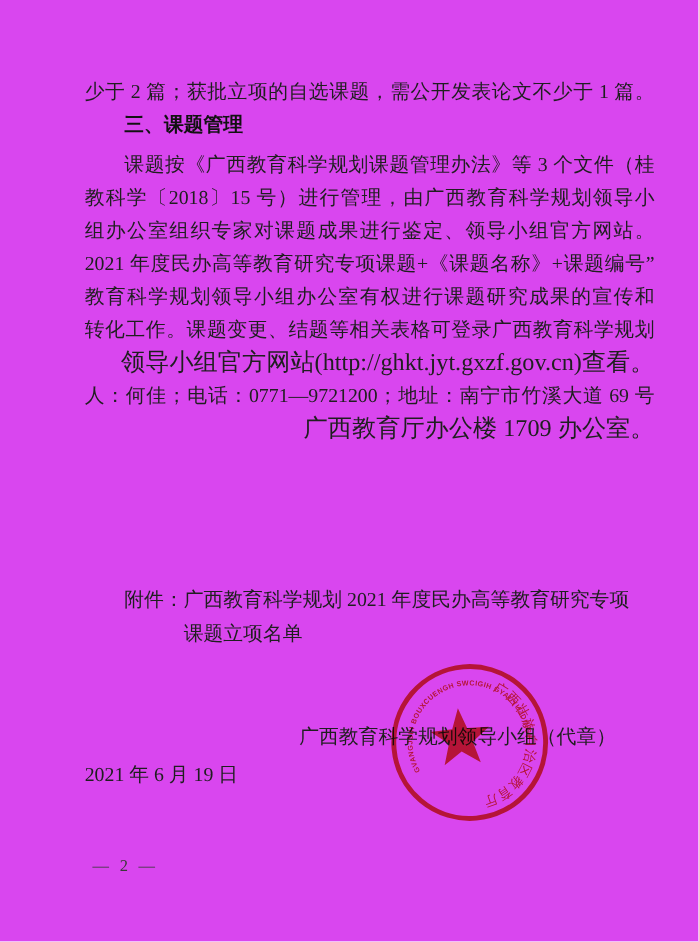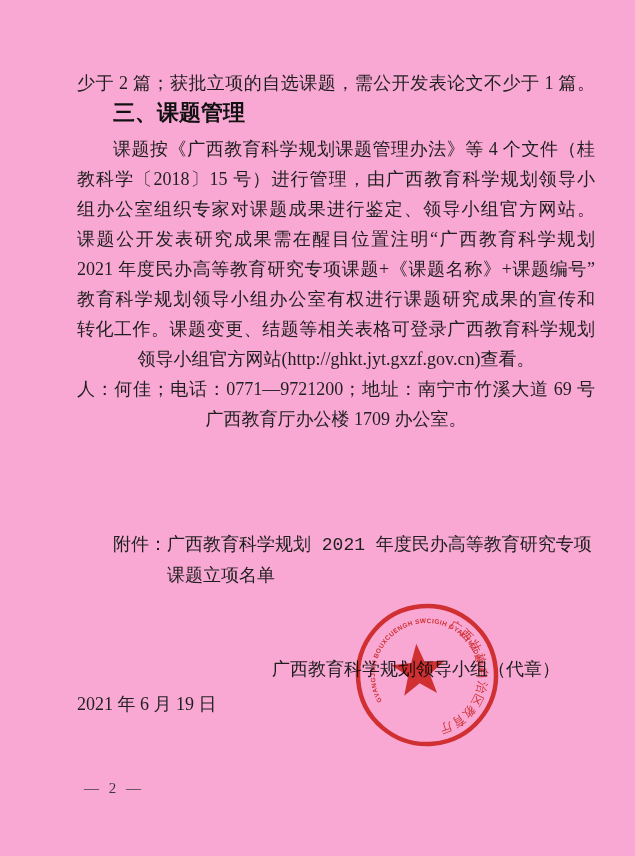--- a/index.html
+++ b/index.html
@@ -1,61 +1,60 @@
 <!DOCTYPE html>
 <html><head>
 <meta charset="utf-8">
 <style>
   * { margin: 0; padding: 0; box-sizing: border-box; }
   html, body { background: #ffffff; }
   .page {
     position: relative;
     width: 635px;
     height: 856px;
-    background: #f9a8d4;
+    background: #d946ef;
     overflow: hidden;
     font-family: "Liberation Serif", "DejaVu Serif", serif;
     color: #1f1f1f;
   }
   .content {
     position: absolute;
     left: 77px;
     top: 68px;
     width: 518px;
   }
   .jline {
     font-size: 18px;
     line-height: 30px;
     text-align: justify;
     text-align-last: justify;
   }
   .lline {
-    font-size: 18px;
+    font-size: 22px;
     line-height: 30px;
-    text-align: center;
+    text-align: right;
   }
   .indent { text-indent: 36px; }
   .heading {
     font-family: "Liberation Sans", "DejaVu Sans", sans-serif;
     font-weight: 700;
-    font-size: 22px;
+    font-size: 18px;
     line-height: 30px;
     padding-left: 36px;
     color: #111;
   }
   .gap6 { margin-top: 6px; }
   .gap4 { margin-top: 4px; }
   .attachment {
     position: absolute;
     left: 77px;
     top: 530px;
     width: 518px;
     font-size: 18px;
     line-height: 31px;
-    font-family: Liberation Mono, monospace;
   }
   .attachment .att-line2 { padding-left: 90px; }
   .attachment .att-line1 { padding-left: 36px; }
   .signature-block {
     position: absolute;
     left: 77px;
     top: 653px;
     width: 518px;
     font-size: 18px;
     line-height: 32px;
@@ -84,24 +83,23 @@
 </style>
 </head>
 <body>
 
 <div class="page">
 
   <div class="content">
     <div class="jline">少于 2 篇；获批立项的自选课题，需公开发表论文不少于 1 篇。</div>
     <div class="heading">三、课题管理</div>
 
-    <div class="jline indent gap6">课题按《广西教育科学规划课题管理办法》等 4 个文件（桂</div>
+    <div class="jline indent gap6">课题按《广西教育科学规划课题管理办法》等 3 个文件（桂</div>
     <div class="jline">教科学〔2018〕15 号）进行管理，由广西教育科学规划领导小</div>
     <div class="jline">组办公室组织专家对课题成果进行鉴定、领导小组官方网站。</div>
-    <div class="jline">课题公开发表研究成果需在醒目位置注明“广西教育科学规划</div>
     <div class="jline">2021 年度民办高等教育研究专项课题+《课题名称》+课题编号”</div>
     <div class="jline">教育科学规划领导小组办公室有权进行课题研究成果的宣传和</div>
     <div class="jline">转化工作。课题变更、结题等相关表格可登录广西教育科学规划</div>
     <div class="lline">领导小组官方网站(http://ghkt.jyt.gxzf.gov.cn)查看。</div>
 
     <div class="jline">人：何佳；电话：0771—9721200；地址：南宁市竹溪大道 69 号</div>
     <div class="lline">广西教育厅办公楼 1709 办公室。</div>
   </div>
 
   <div class="attachment">

